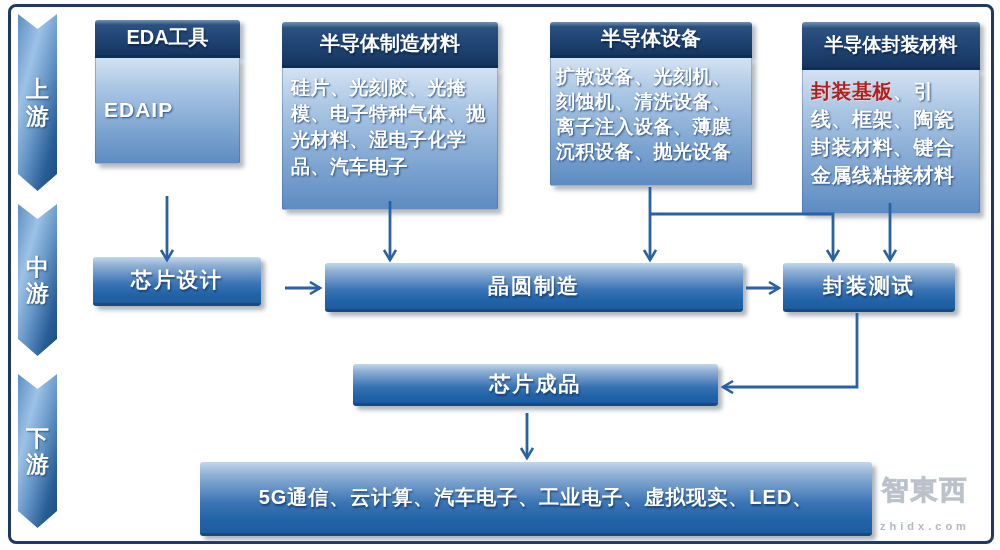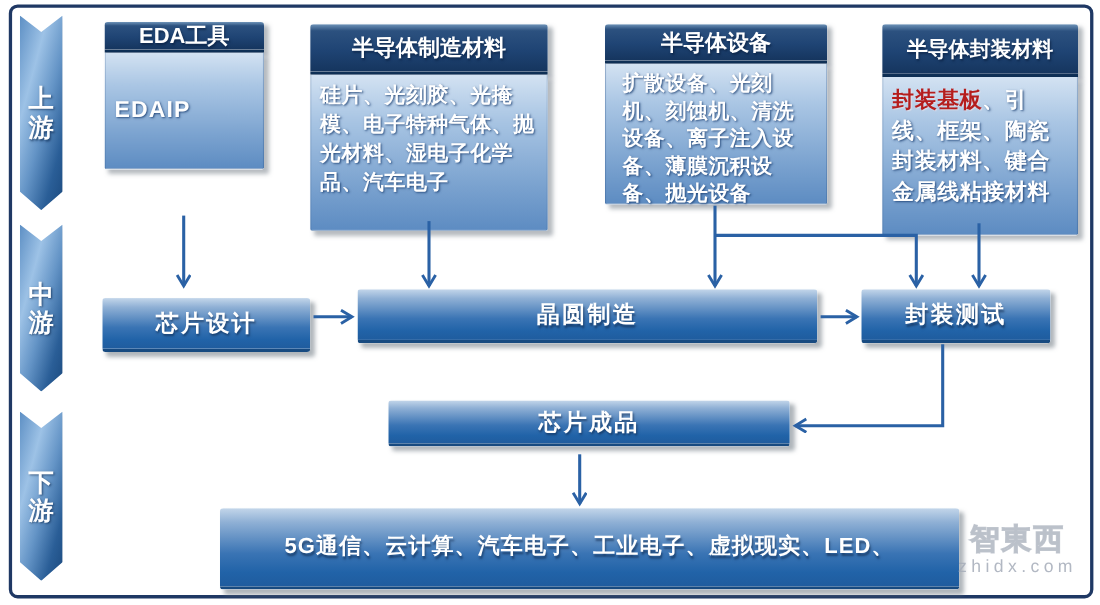--- a/index.html
+++ b/index.html
@@ -56,50 +56,50 @@
     border-top: none;
     border-radius: 0 0 2px 2px;
     color: #fff; font-weight: bold;
     text-shadow: 1px 1px 2px rgba(25,60,110,.85);
     box-shadow: 4px 4px 4px rgba(110,120,130,.5);
     padding: 7px 8px;
     line-height: 1.38;
     letter-spacing: .5px;
   }
   .col-eda    { left: 95px;  top: 20px; width: 145px; }
-  .col-eda .hdr { height: 28px; }
+  .col-eda .hdr { height: 38px; }
   .col-eda .body {
     height: 106px; font-size: 21px;
     display: flex; flex-direction: row; align-items: center; 
     line-height: 1.35; letter-spacing: 1px;
   }
   .col-mat    { left: 282px; top: 22px; width: 216px; }
   .col-mat .hdr { height: 46px; text-align: center; }
   .col-mat .body { height: 142px; font-size: 19px; }
   .col-equip  { left: 550px; top: 22px; width: 202px; }
   .col-equip .hdr { height: 36px; }
-  .col-equip .body { height: 128px; font-size: 19px; padding: 6px 15px; line-height: 1.32; }
+  .col-equip .body { height: 128px; font-size: 19px; padding: 6px 5px; line-height: 1.32; }
   .col-pkg    { left: 802px; top: 22px; width: 178px; }
   .col-pkg .hdr { height: 48px; font-size: 19px; }
   .col-pkg .body { height: 144px; font-size: 20px; line-height: 1.4; font-family: Liberation Serif, serif; }
   .hl-red { color: #b51d1d; text-shadow: 1px 1px 1px rgba(255,235,235,.5); }
   
   .pnode {
     position: absolute;
     height: 49px;
     background: linear-gradient(180deg, #c3d6ea 0%, #8fb0d5 18%, #3a74b4 58%, #2163a8 82%, #1f5c9e 100%);
     border-bottom: 3px solid #174a80;
     border-radius: 3px;
     box-shadow: 4px 4px 4px rgba(110,120,130,.55);
     color: #fff; font-weight: bold; font-size: 21px;
     display: flex; align-items: center; justify-content: center;
     text-shadow: 1px 2px 2px rgba(10,35,70,.6);
     letter-spacing: 2px;
   }
-  .pnode-design { left: 93px;  top: 271px; width: 189px; }
+  .pnode-design { left: 93px;  top: 257px; width: 168px; }
   .pnode-wafer  { left: 325px; top: 263px; width: 418px; }
   .pnode-test   { left: 783px; top: 263px; width: 172px; }
   .pnode-chip   { left: 353px; top: 364px; width: 365px; height: 42px; }
   .pnode-apps {
     left: 200px; top: 462px; width: 672px; height: 74px;
     flex-direction: column; gap: 4px;
     font-size: 20px; letter-spacing: 1px; line-height: 33px;
   }
   
   svg.connectors { position: absolute; left: 0; top: 0; pointer-events: none; }
@@ -108,23 +108,24 @@
     position: absolute; left: 850px; top: 474px; width: 150px;
     text-align: center; pointer-events: none;
   }
   .watermark .wm-logo {
     font-size: 27px; font-weight: bold; letter-spacing: 2px;
     color: rgba(195,200,208,.42);
     -webkit-text-stroke: 1px rgba(165,172,184,.65);
     line-height: 1.2;
   }
   .watermark .wm-domain {
-    font-size: 16px; letter-spacing: 4px;
+    font-size: 11px; letter-spacing: 4px;
     color: rgba(165,172,184,.85);
-    margin-top: 1px;
+    margin-top: 14px;
+    font-weight: bold;
   }
 </style>
 </head>
 <body>
 
 <div class="frame"></div>
 
 <div class="ribbon ribbon-up">
   <span>上</span>
   <span>游</span>

